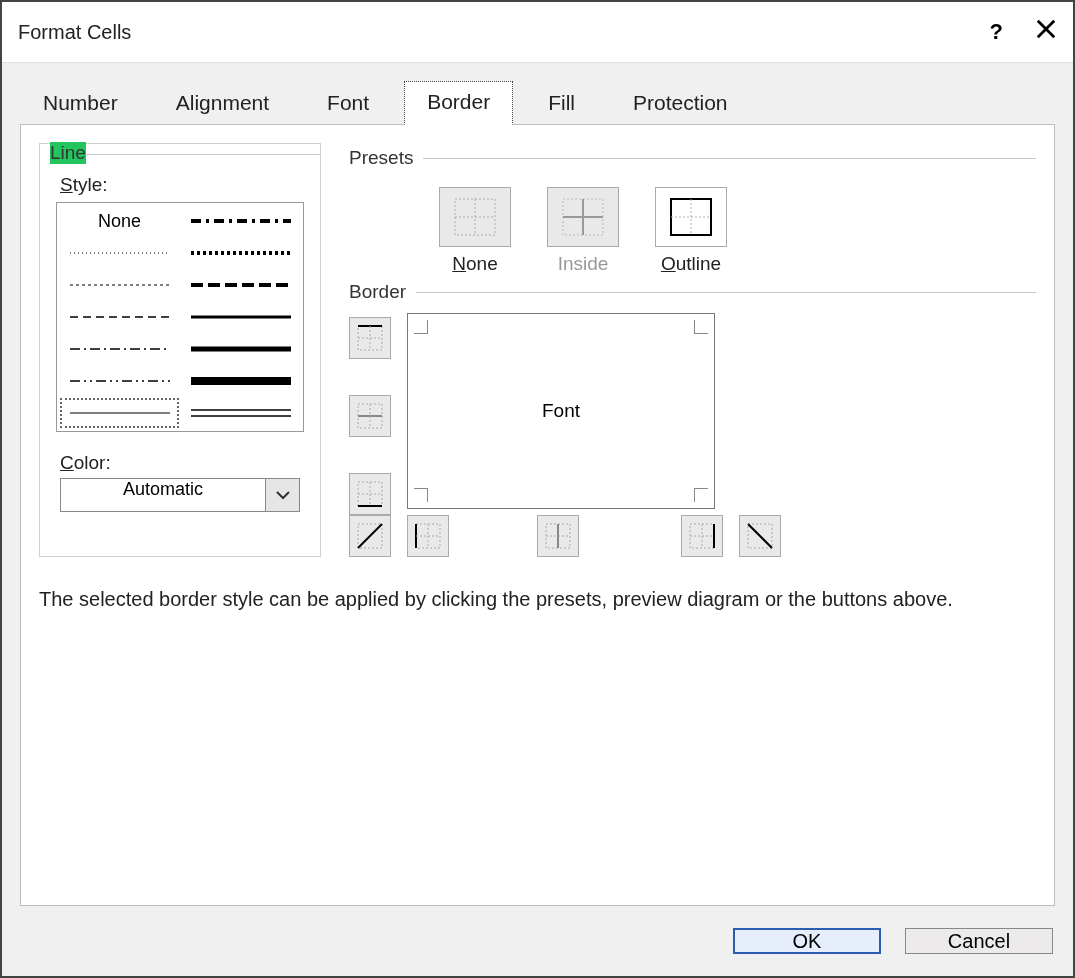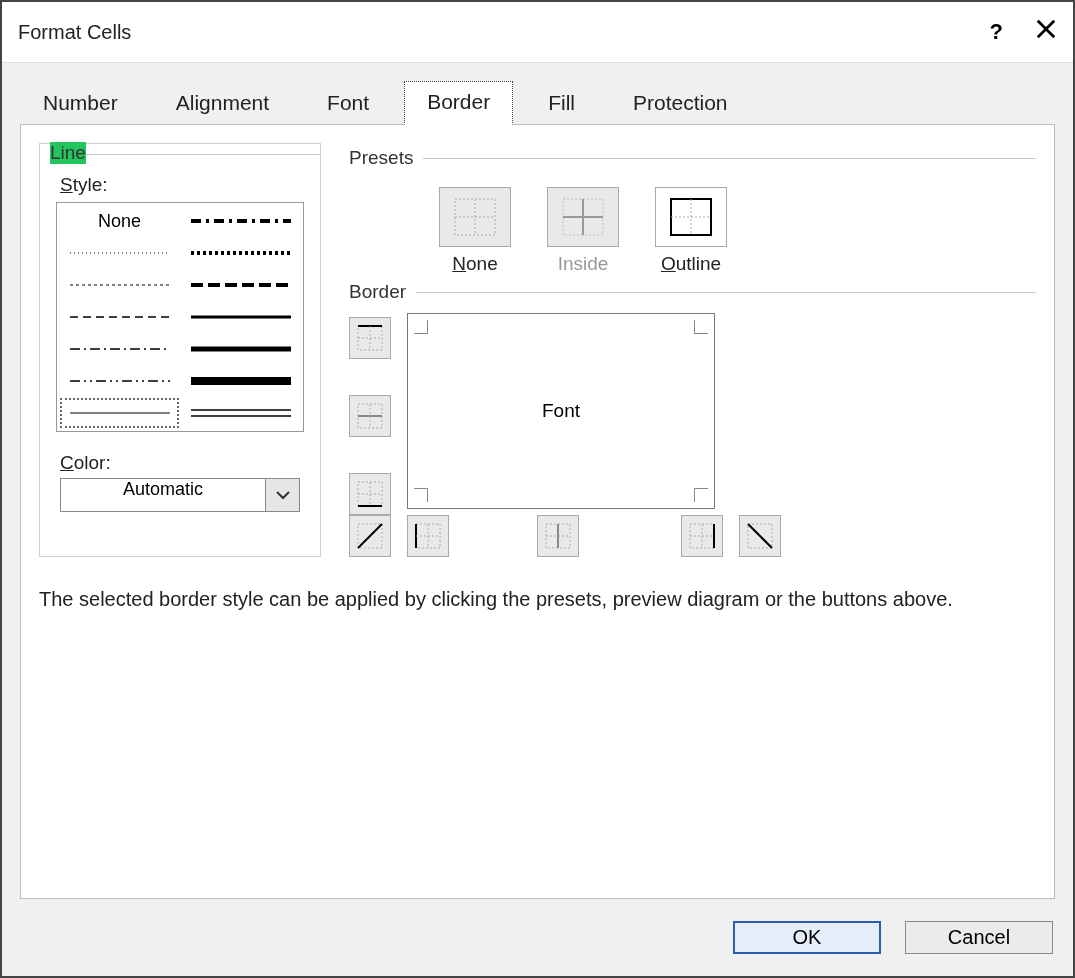--- a/index.html
+++ b/index.html
@@ -130,21 +130,21 @@
 .bottom-row .spacer-sm { width: 72px; }
 .bottom-row .spacer-lg { width: 86px; }
 
 .hint { font-size: 20px; color: #222; margin-top: 28px; line-height: 1.4; }
 
 .footer {
   display: flex; justify-content: flex-end; gap: 24px;
   padding: 16px 20px 22px 20px;
 }
 .dlg-btn {
-  min-width: 148px; height: 33px; font-size: 20px;
+  min-width: 148px; height: 26px; font-size: 20px;
   border: 1px solid #888; background: #eceaea;
   display: flex; align-items: center; justify-content: center;
 }
 .dlg-btn.primary { border: 2px solid #2a5db0; background: #e6eefc; }
 
 </style>
 </head>
 <body>
 
 <div class="dialog">

